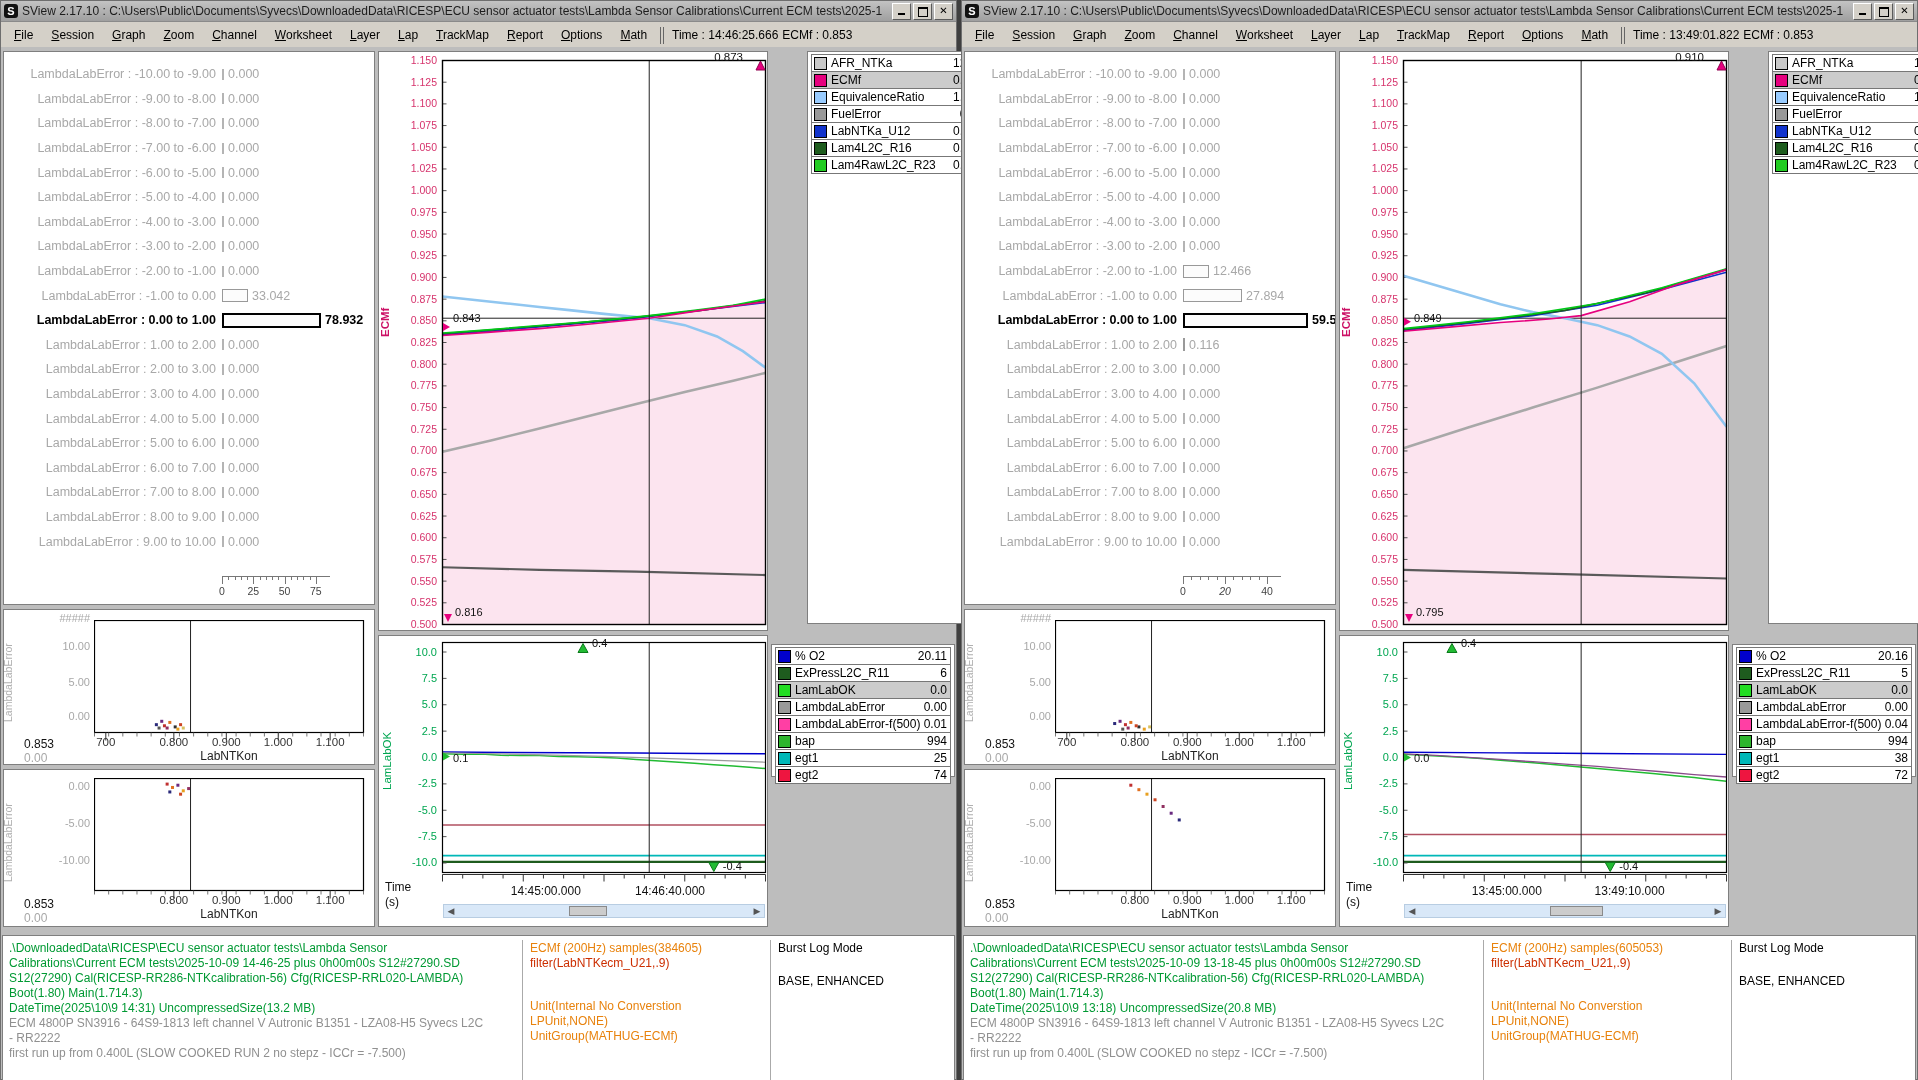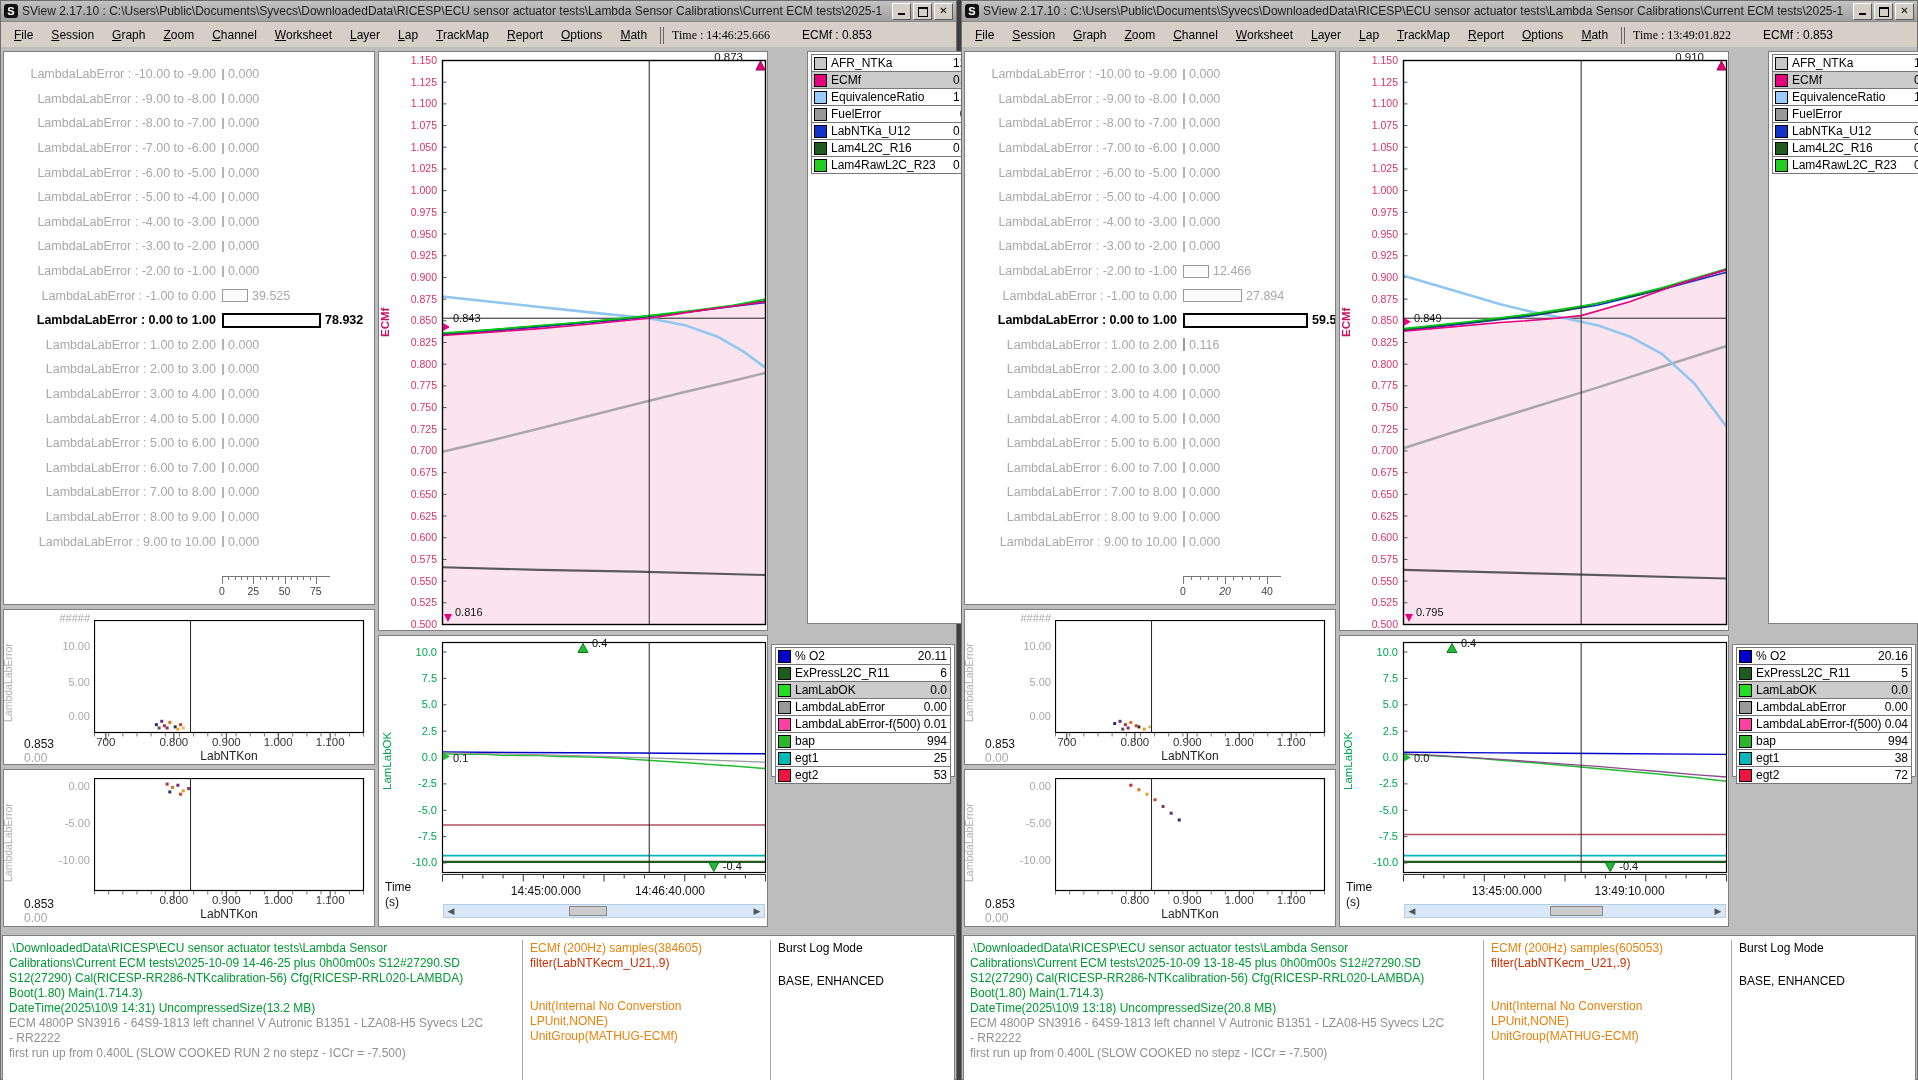--- a/index.html
+++ b/index.html
@@ -11,21 +11,21 @@
   .title-text{flex:1;font-size:12px;color:#1c1c1c;white-space:nowrap;overflow:hidden;}
   .win-btns{display:flex;gap:2px;flex:0 0 auto;}
   .wbtn{width:17px;height:15px;background:#d4d0c8;border:1px solid;border-color:#fff #5a5a5a #5a5a5a #fff;font-size:10px;line-height:13px;text-align:center;color:#000;}
   .glyph-min{display:inline-block;width:7px;height:2px;background:#000;margin-top:9px;}
   .glyph-max{display:inline-block;width:8px;height:7px;border:1px solid #000;border-top-width:2px;margin-top:3px;}
   
   .menubar{height:26px;background:#d4d0c8;display:flex;align-items:center;font-size:12px;color:#000;padding-left:4px;border-bottom:1px solid #9a9a9a;}
   .menu-item{padding:0 9px;white-space:nowrap;}
   .menu-item u{text-decoration:underline;}
   .menu-sep{width:2px;height:17px;border-left:1px solid #666;border-right:1px solid #666;margin:0 8px 0 4px;}
-  .status-time{white-space:nowrap;padding-right:32px;font-family:Liberation Serif, serif;}
+  .status-time{white-space:nowrap;padding-right:4px;}
   .status-ecmf{white-space:nowrap;}
   
   .content{position:absolute;top:46px;left:0;right:0;bottom:0;background:#bdbdbd;}
   .panel{position:absolute;background:#fff;border:1px solid #7f7f7f;box-sizing:border-box;}
   .list-panel{left:2px;top:4px;width:372px;height:554px;overflow:hidden;}
   .scatter-panel1{left:2px;top:562px;width:372px;height:156px;}
   .scatter-panel2{left:2px;top:722px;width:372px;height:158px;}
   .main-chart-panel{left:377px;top:4px;width:390px;height:580px;}
   .time-chart-panel{left:377px;top:588px;width:390px;height:292px;}
   .legend1-panel{left:806px;top:4px;width:184px;height:573px;}
@@ -189,21 +189,21 @@
             <div class="err-zone">
               <div class="err-tick"></div>
             </div>
             <div class="err-val">0.000</div>
           </div>
           <div class="err-row">
             <div class="lbl">LambdaLabError : -1.00 to 0.00</div>
             <div class="err-zone">
               <div class="err-bar" style="width: 26px;"></div>
             </div>
-            <div class="err-val">39.525</div>
+            <div class="err-val">33.042</div>
           </div>
           <div class="err-row bold">
             <div class="lbl">LambdaLabError : 0.00 to 1.00</div>
             <div class="err-zone">
               <div class="err-bar" style="width: 99px;"></div>
             </div>
             <div class="err-val">78.932</div>
           </div>
           <div class="err-row">
             <div class="lbl">LambdaLabError : 1.00 to 2.00</div>
@@ -617,21 +617,21 @@
             <div class="lg-value">994</div>
           </div>
           <div class="lg-row">
             <div class="lg-swatch" style="background: rgb(0, 184, 184);"></div>
             <div class="lg-label">egt1</div>
             <div class="lg-value">25</div>
           </div>
           <div class="lg-row">
             <div class="lg-swatch" style="background: rgb(238, 21, 64);"></div>
             <div class="lg-label">egt2</div>
-            <div class="lg-value">53</div>
+            <div class="lg-value">74</div>
           </div>
         </div>
     </div>
     <div class="panel info-panel">
       <div class="info-col info-col1">
         <div class="t-green">
             <div>.\DownloadedData\RICESP\ECU sensor actuator tests\Lambda Sensor</div>
             <div>Calibrations\Current ECM tests\2025-10-09 14-46-25 plus 0h00m00s S12#27290.SD</div>
             <div>S12(27290) Cal(RICESP-RR286-NTKcalibration-56) Cfg(RICESP-RRL020-LAMBDA)</div>
             <div>Boot(1.80) Main(1.714.3)</div>

